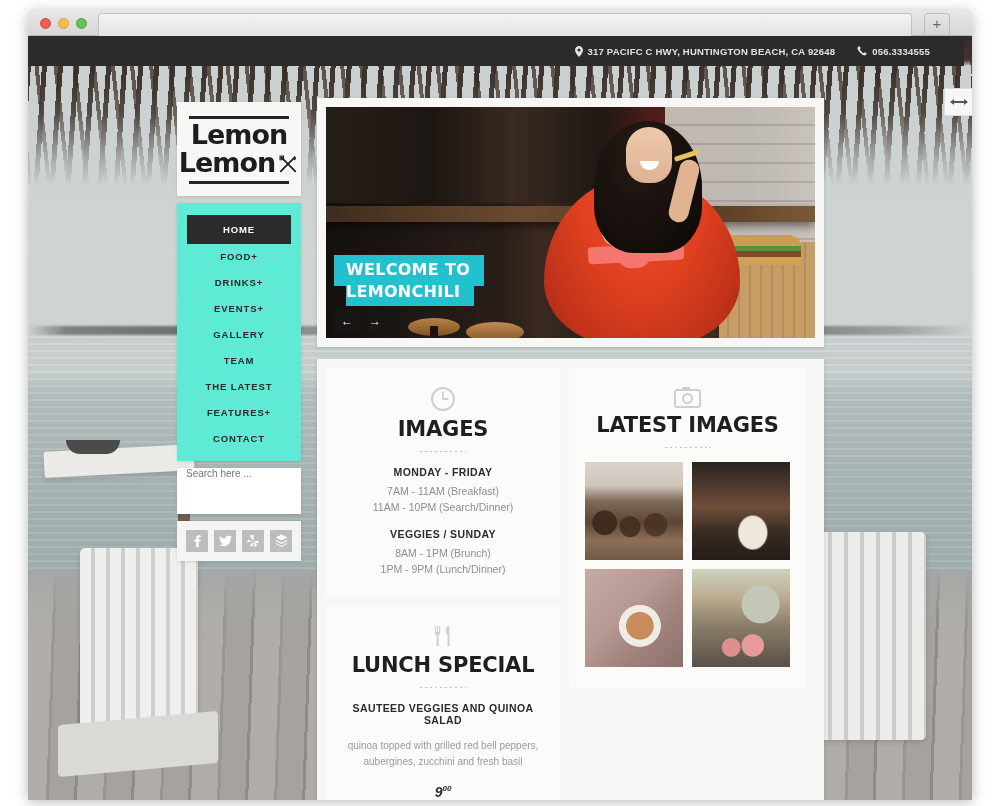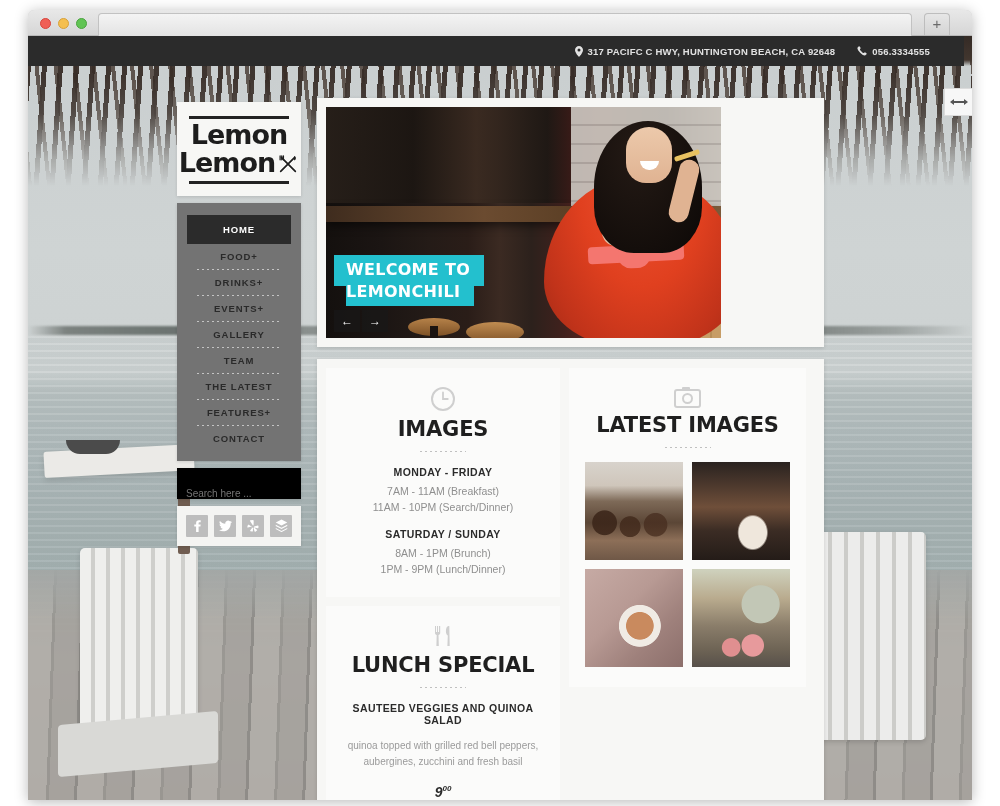--- a/index.html
+++ b/index.html
@@ -261,21 +261,21 @@
     line-height: .98;
     letter-spacing: -1px;
     font-size: 27px;
     margin: 3px 0 2px;
   }
   .logo-line2 { display: flex; align-items: center; justify-content: center; gap: 2px; }
   .logo-cutlery { width: 22px; height: 22px; }
 
   .nav-card {
     margin-top: 7px;
-    background: #737373;
+    background: #5eead4;
     box-shadow: 0 1px 3px rgba(0,0,0,.12);
     padding: 12px 10px 10px;
   }
   .nav-item {
     text-align: center;
     font-size: 9.5px;
     font-weight: bold;
     letter-spacing: .9px;
     color: #2a2a2a;
     padding: 7px 0;
@@ -287,25 +287,25 @@
     padding: 9px 0;
   }
   .nav-sep {
     height: 1px;
     margin: 0 10px;
     background: repeating-linear-gradient(to right, #c4c4c4 0 2px, transparent 2px 5px);
   }
 
   .search-card {
     margin-top: 7px;
-    background: #000000;
+    background: #ffffff;
     box-shadow: 0 1px 3px rgba(0,0,0,.12);
     display: flex;
-    height: 31px;
-    align-items: flex-end;
+    height: 46px;
+    align-items: flex-start;
   }
   .search-card input {
     flex: 1;
     border: none;
     background: transparent;
     outline: none;
     padding: 0 9px;
     font-size: 10px;
     color: #6d6d6d;
     font-family: "Liberation Sans", sans-serif;
@@ -343,21 +343,21 @@
   .slider-card {
     position: absolute;
     left: 289px; top: 62px;
     width: 507px;
     background: #f7f7f5;
     padding: 9px;
     box-shadow: 0 1px 4px rgba(0,0,0,.14);
   }
   .slider {
     position: relative;
-    width: 395px;
+    width: 489px;
     height: 231px;
     overflow: hidden;
     background: #0f766e;
   }
   
   .hero-bg {
     position: absolute; inset: 0;
     background:
       linear-gradient(to right,
         #14100e 0%, #1b1513 14%,
@@ -775,21 +775,21 @@
               <circle cx="13" cy="13" r="11" fill="none" stroke="#cfcfcf" stroke-width="2"></circle>
               <path d="M13 6.5V13h4.8" fill="none" stroke="#cfcfcf" stroke-width="1.8" stroke-linecap="round"></path>
             </svg>
           </div>
           <div class="w-title">IMAGES</div>
           <div class="w-dots"></div>
           <div class="w-sub">MONDAY - FRIDAY</div>
           <div class="w-line">7AM - 11AM (Breakfast)</div>
           <div class="w-line">11AM - 10PM (Search/Dinner)</div>
           <div class="w-gap"></div>
-          <div class="w-sub">SATURDAY / SUNDAY</div>
+          <div class="w-sub">VEGGIES / SUNDAY</div>
           <div class="w-line">8AM - 1PM (Brunch)</div>
           <div class="w-line">1PM - 9PM (Lunch/Dinner)</div>
         </div>
 
         <div class="widget">
           <div class="w-icon">
             <svg width="22" height="24" viewBox="0 0 22 24">
               <path d="M3 2v7c0 1 .7 1.8 1.7 2L4.4 22h2.4L6.5 11c1-.2 1.7-1 1.7-2V2H7v6H6V2H5v6H4V2z" fill="#cfcfcf"></path>
               <path d="M16.5 2c-1.6 0-2.6 2.3-2.6 5.2 0 2.2.8 3.8 1.9 4.2l-.4 10.6h2.3L17.3 2z" fill="#cfcfcf"></path>
             </svg>

